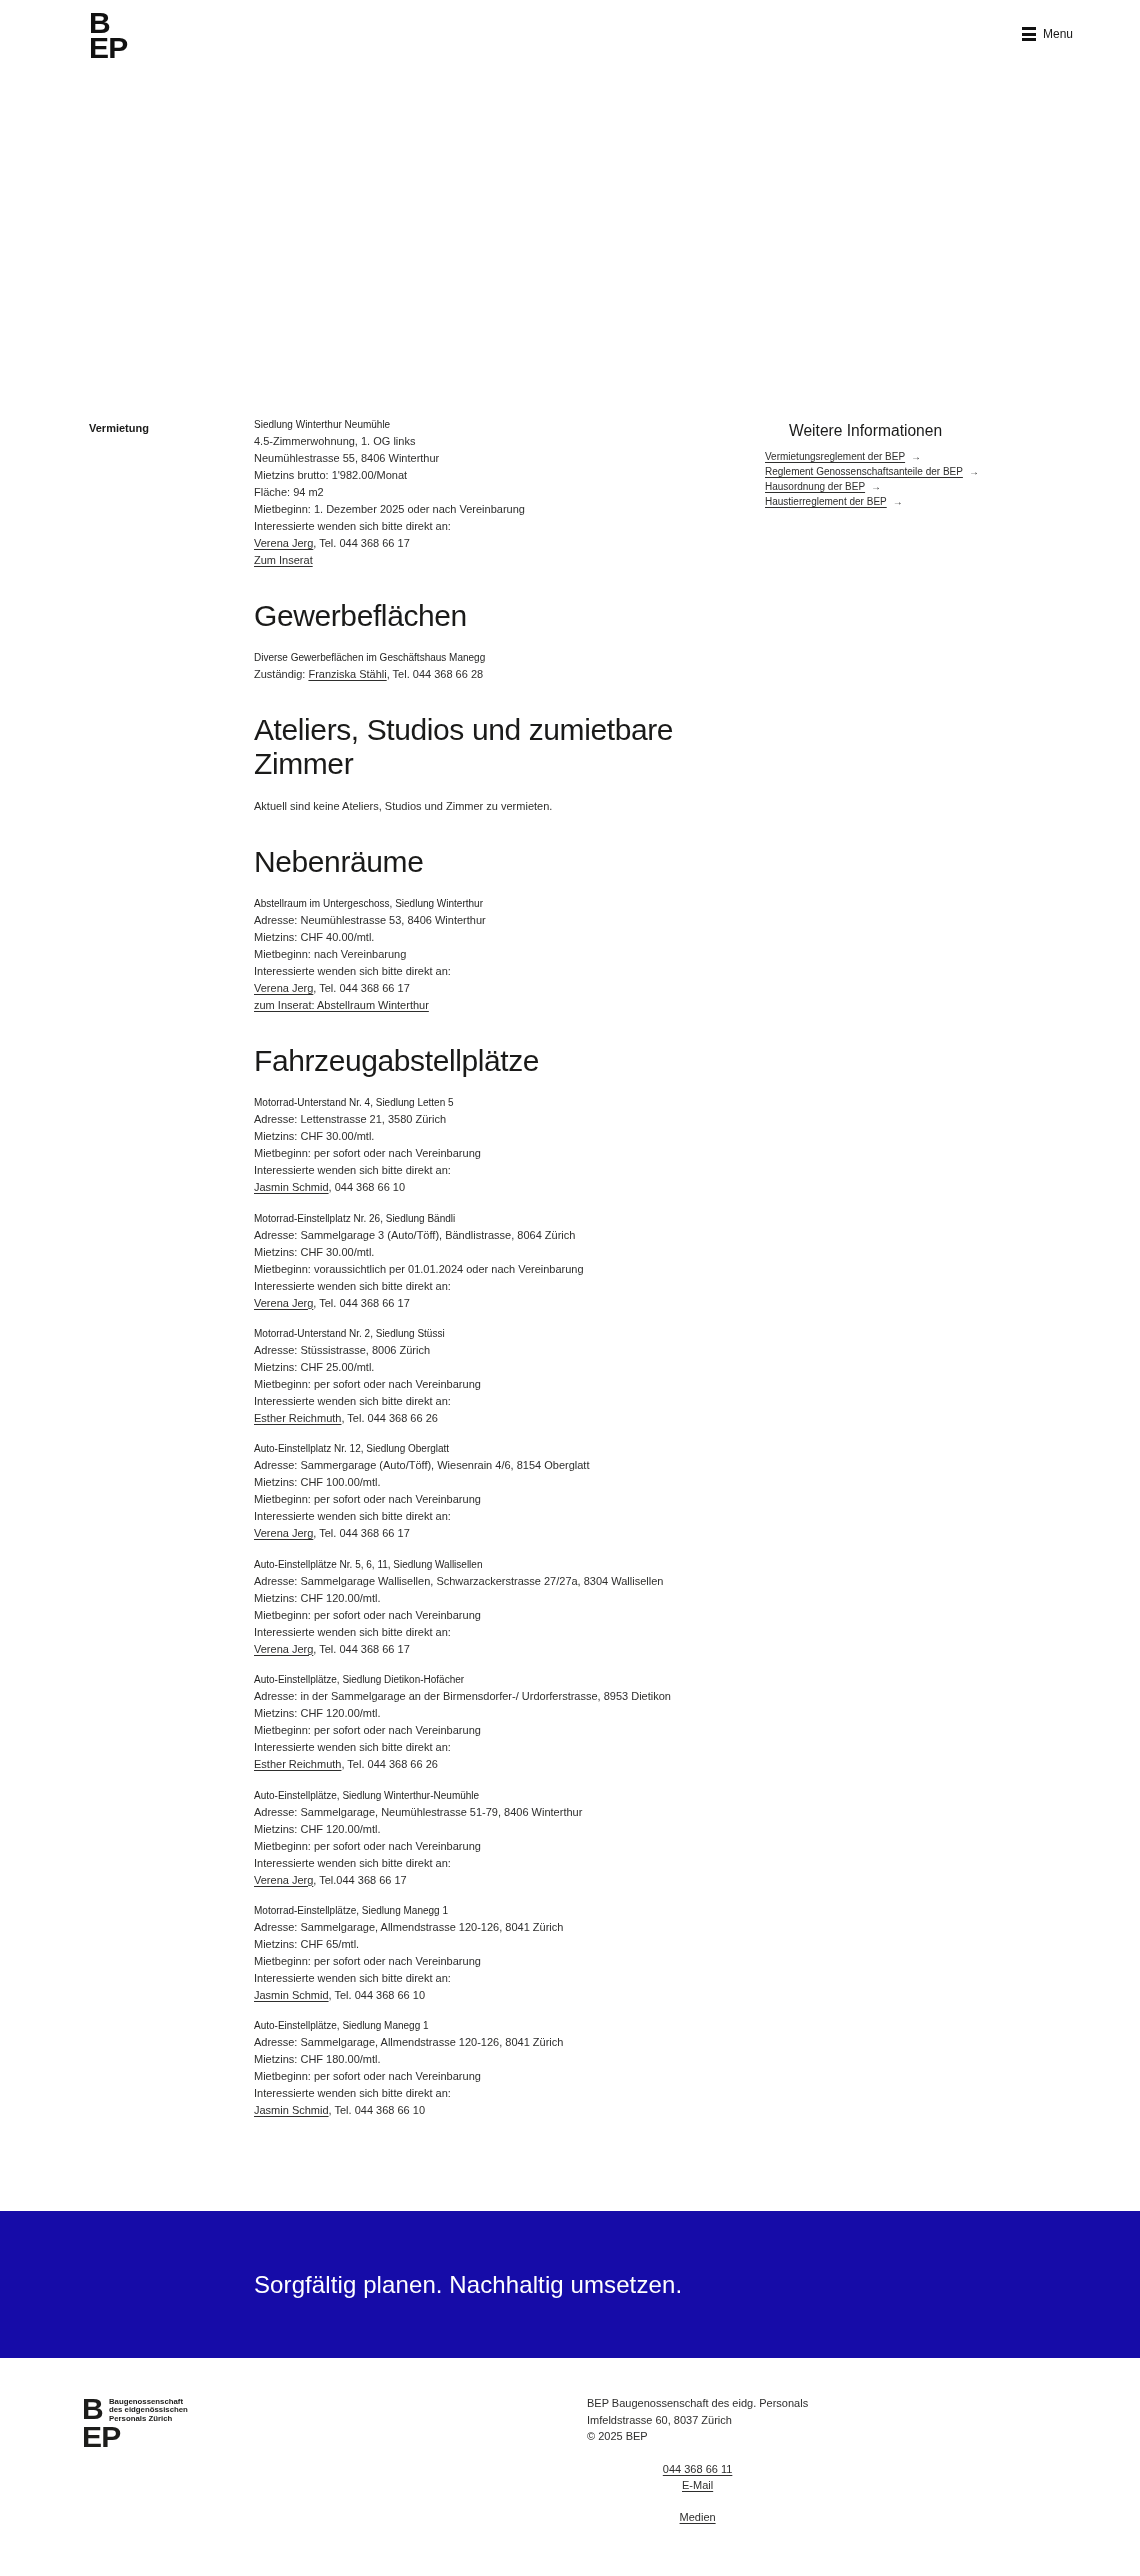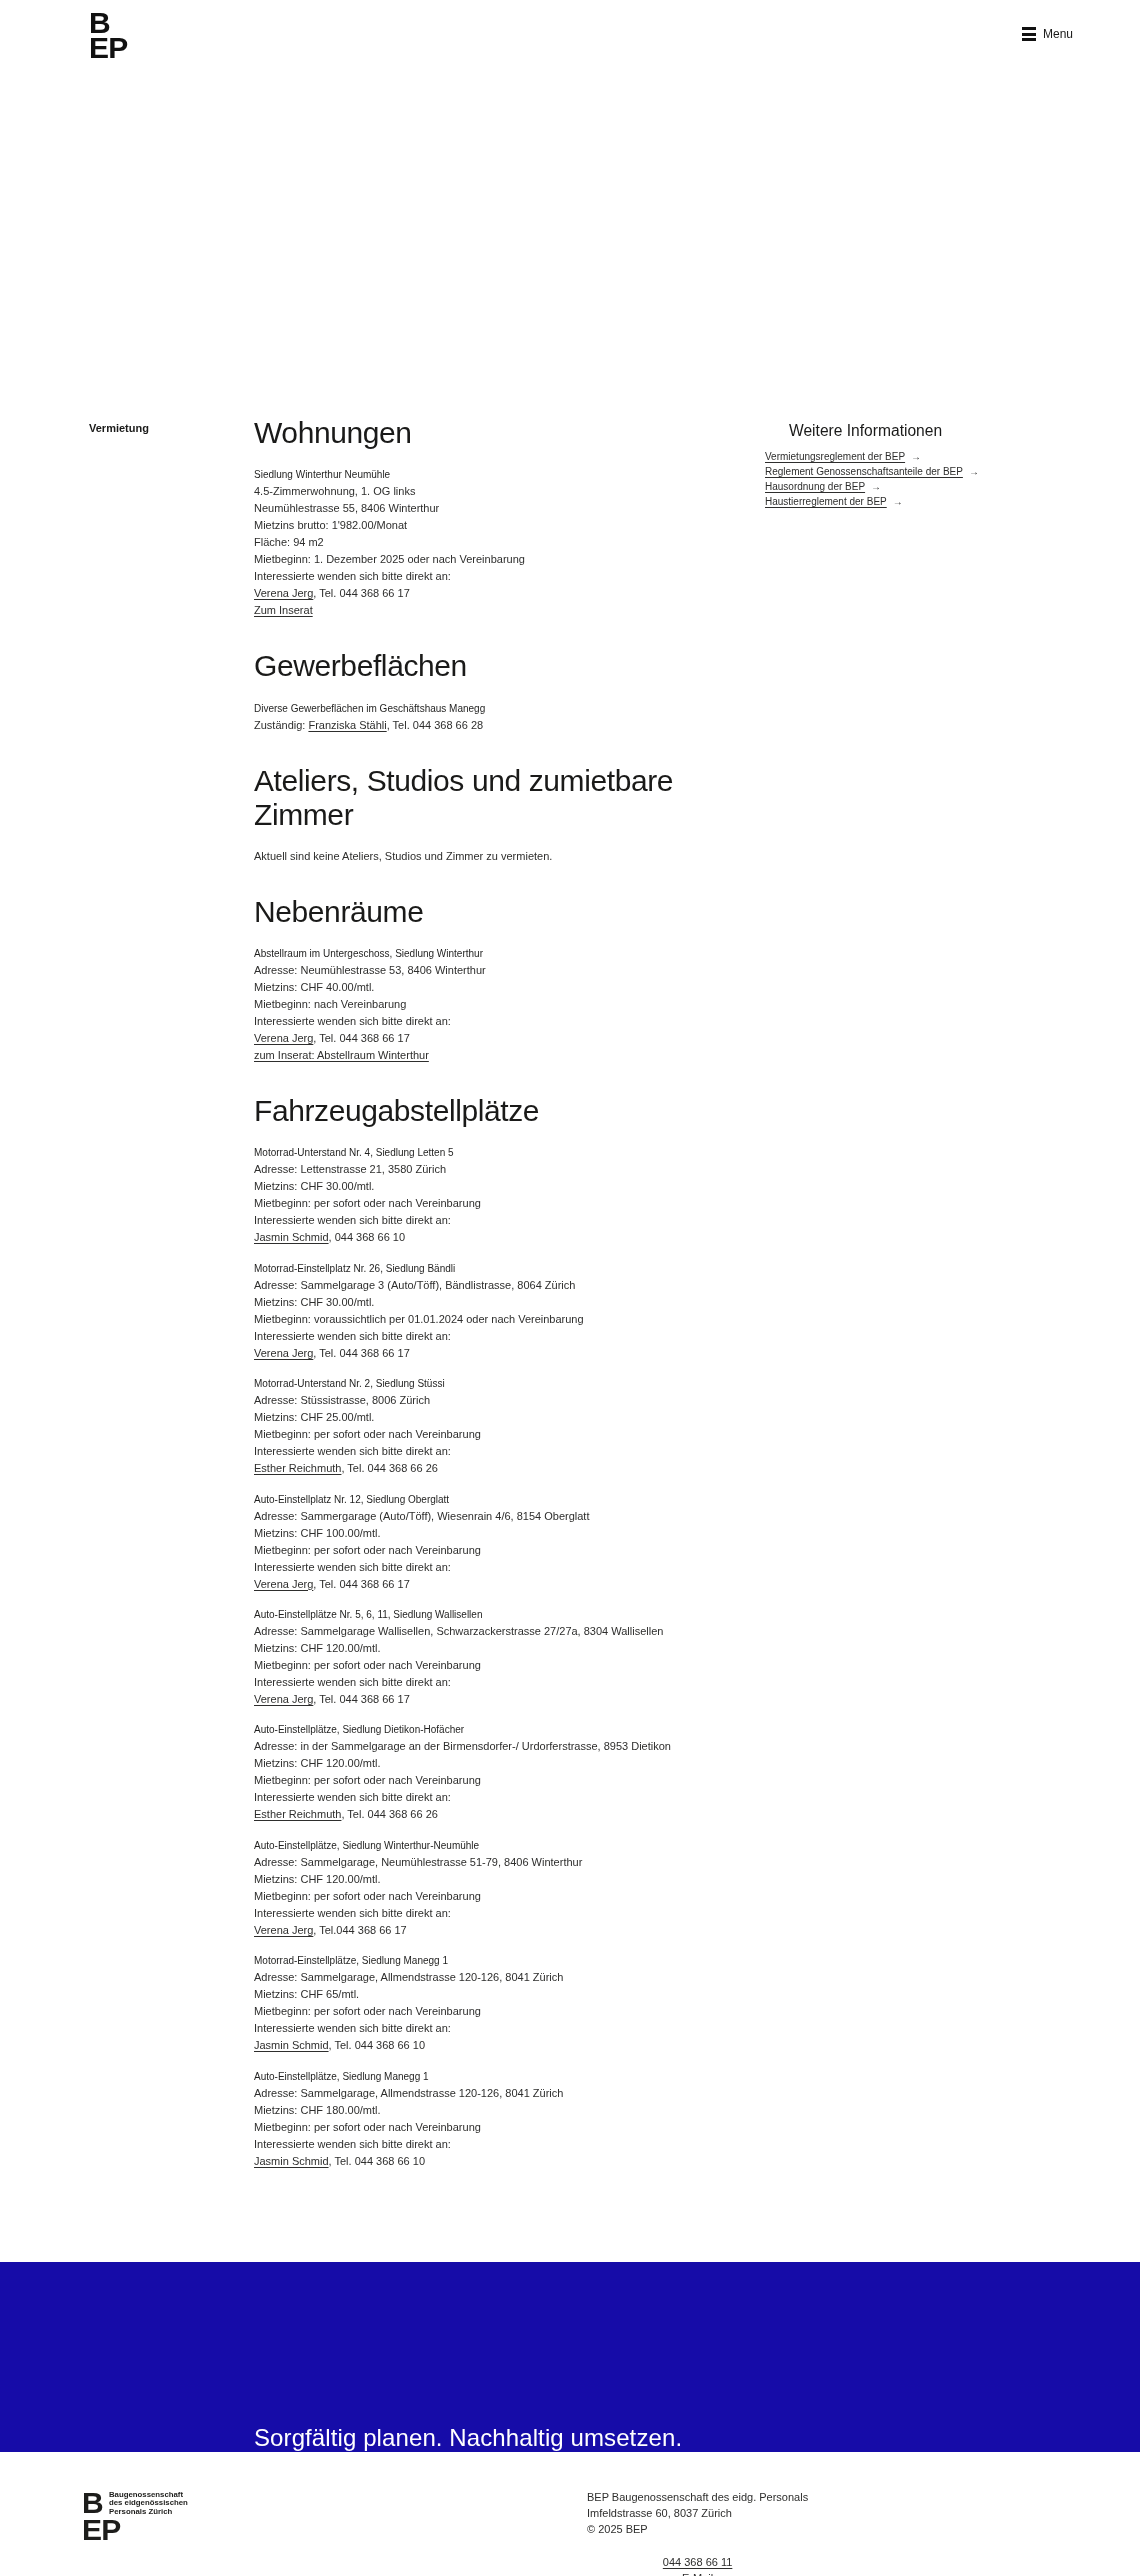--- a/index.html
+++ b/index.html
@@ -56,23 +56,23 @@
 
   
   .col-aside{padding-top:4.5px;}
   .col-aside h3{font-size:15.6px;line-height:19.3px;font-weight:400;color:var(--heading);margin-bottom:9px;margin-left:24px;}
   .aside-links{list-style:none;}
   .aside-links li{font-size:10px;line-height:15px;}
   .aside-links .arrow{margin-left:6px;text-decoration:none;display:inline-block;}
 
   
   .banner{
-    margin-top:62px;height:190px;width:100%;
+    margin-top:62px;height:147px;width:100%;
     background:var(--banner-bg);
-    display:flex;align-items:flex-end;
+    display:flex;align-items:center;
   }
   .banner-slogan{margin-left:254px;color:#ffffff;font-size:24px;letter-spacing:0.1px;}
 
   
   .site-footer{display:flex;padding:37px 0 45px 82px;min-height:238px;}
   .footer-left{width:505px;}
   .footer-logo{display:inline-block;text-decoration:none;color:#1d1d1b;}
   .footer-logo .row{display:flex;gap:6px;}
   .footer-logo .big{font-weight:900;font-size:30px;line-height:27px;letter-spacing:-0.7px;}
   .footer-logo .caption{font-size:7.8px;line-height:8.5px;font-weight:700;padding-top:2.2px;}
@@ -99,21 +99,20 @@
   </button>
 </header>
 
 <main class="main-grid">
   <div class="col-label">
     <span class="nav-label">Vermietung</span>
   </div>
 
   <div class="col-content">
       <section class="section">
-        <h2>Wohnungen</h2>
         <article class="listing">
           <p class="listing-title">Siedlung Winterthur Neumühle</p>
           <p class="line">4.5-Zimmerwohnung, 1. OG links</p>
           <p class="line">Neumühlestrasse 55, 8406 Winterthur</p>
           <p class="line">Mietzins brutto: 1'982.00/Monat</p>
           <p class="line">Fläche: 94 m2</p>
           <p class="line">Mietbeginn: 1. Dezember 2025 oder nach Vereinbarung</p>
           <p class="line">Interessierte wenden sich bitte direkt an:</p>
           <p class="line"><a href="#">Verena Jerg</a>, Tel. 044 368 66 17</p>
           <p class="line"><a href="#">Zum Inserat</a></p>

